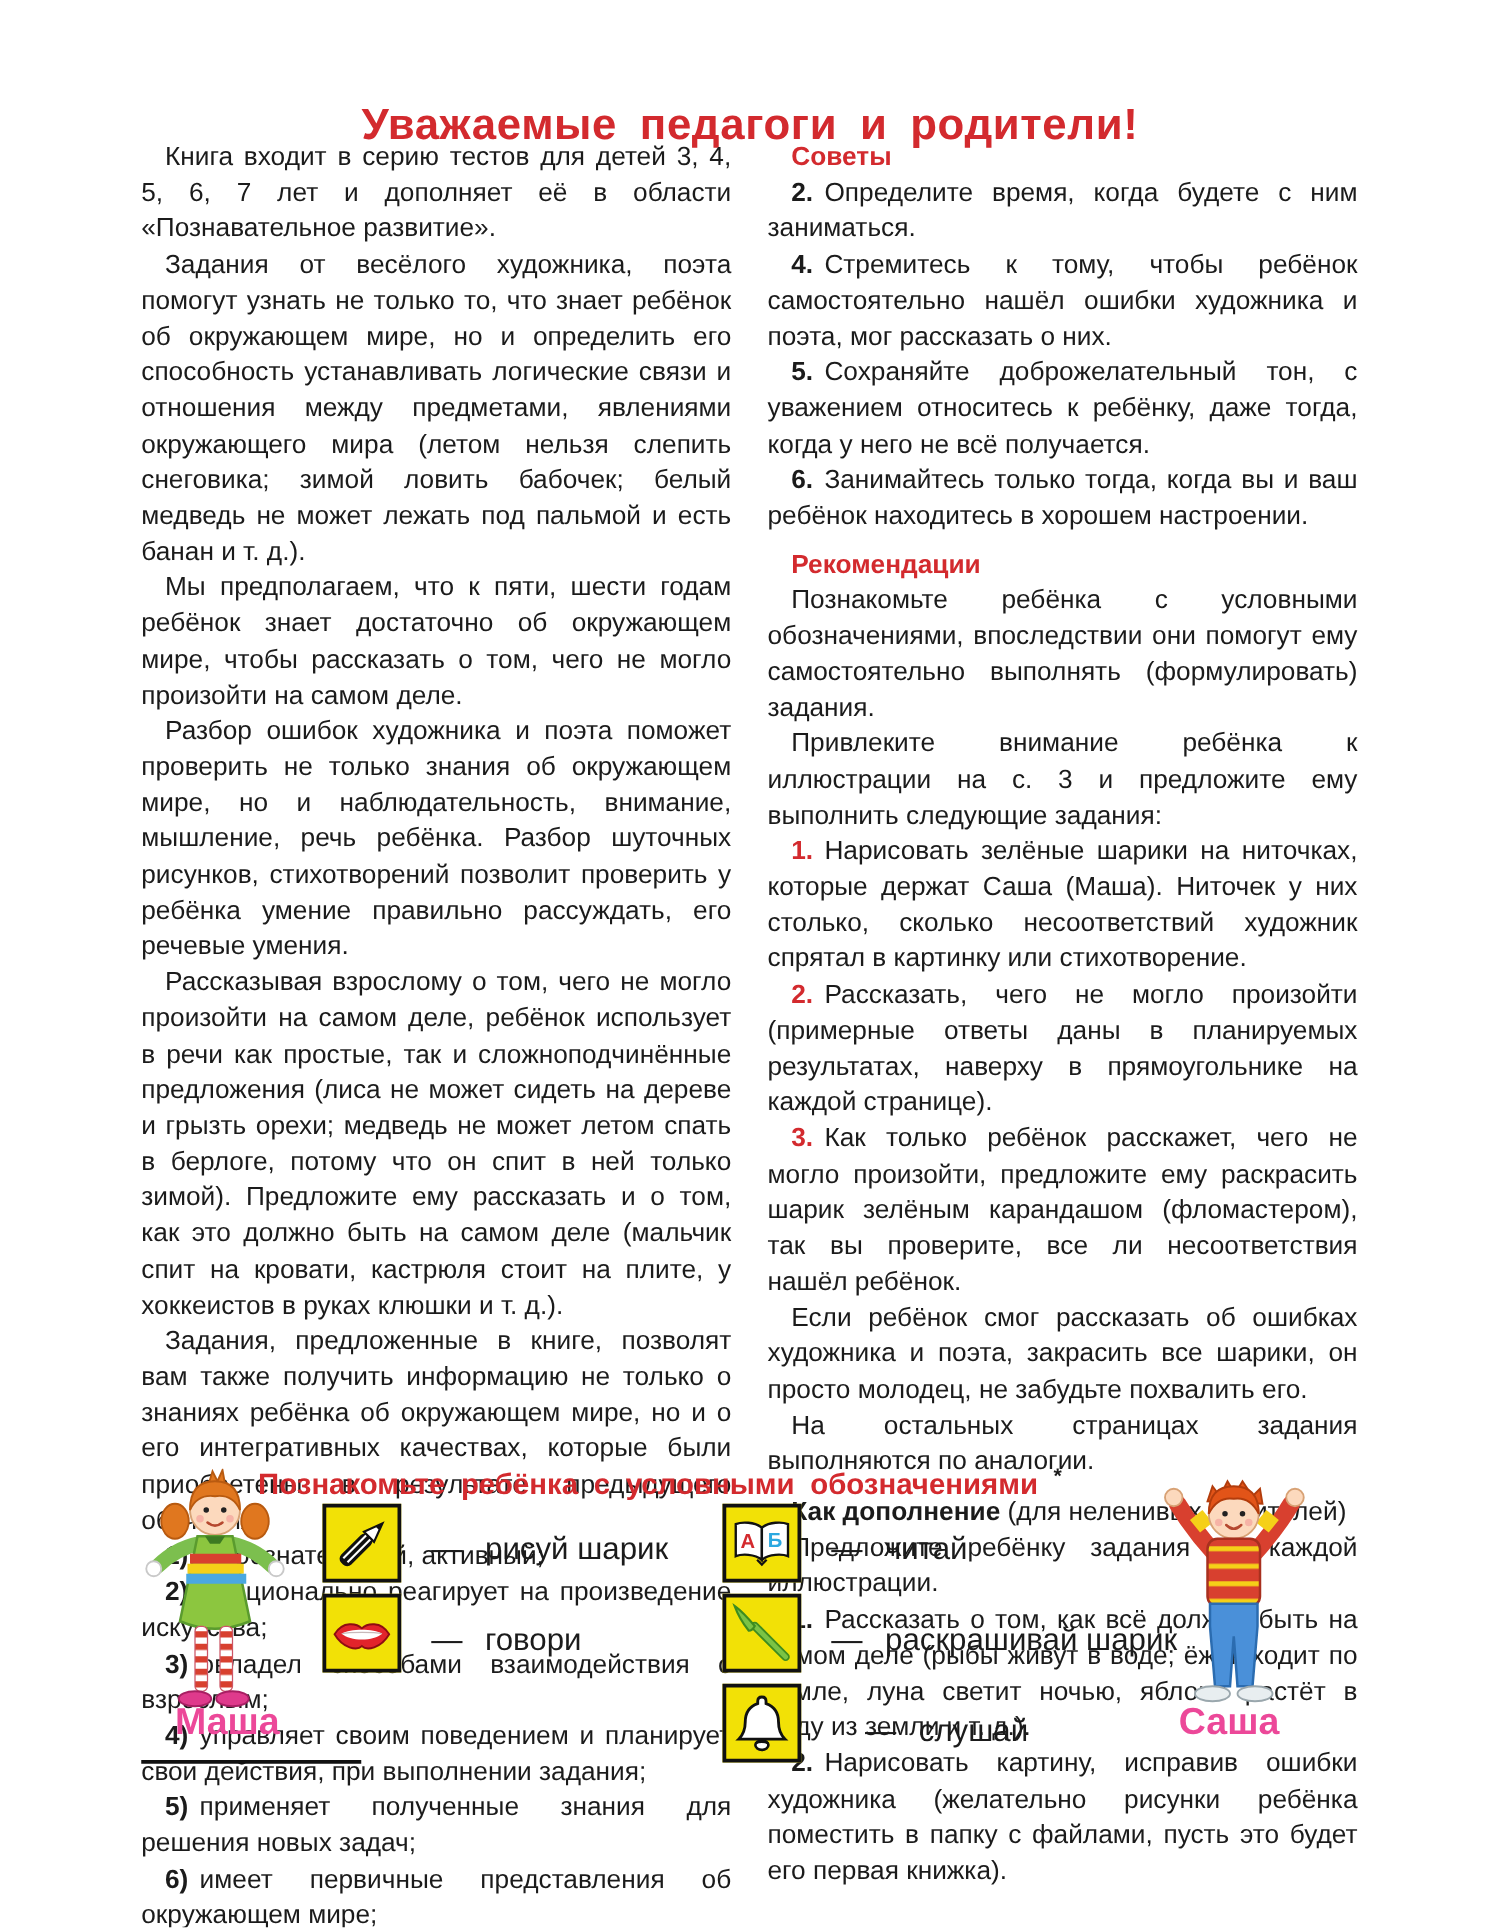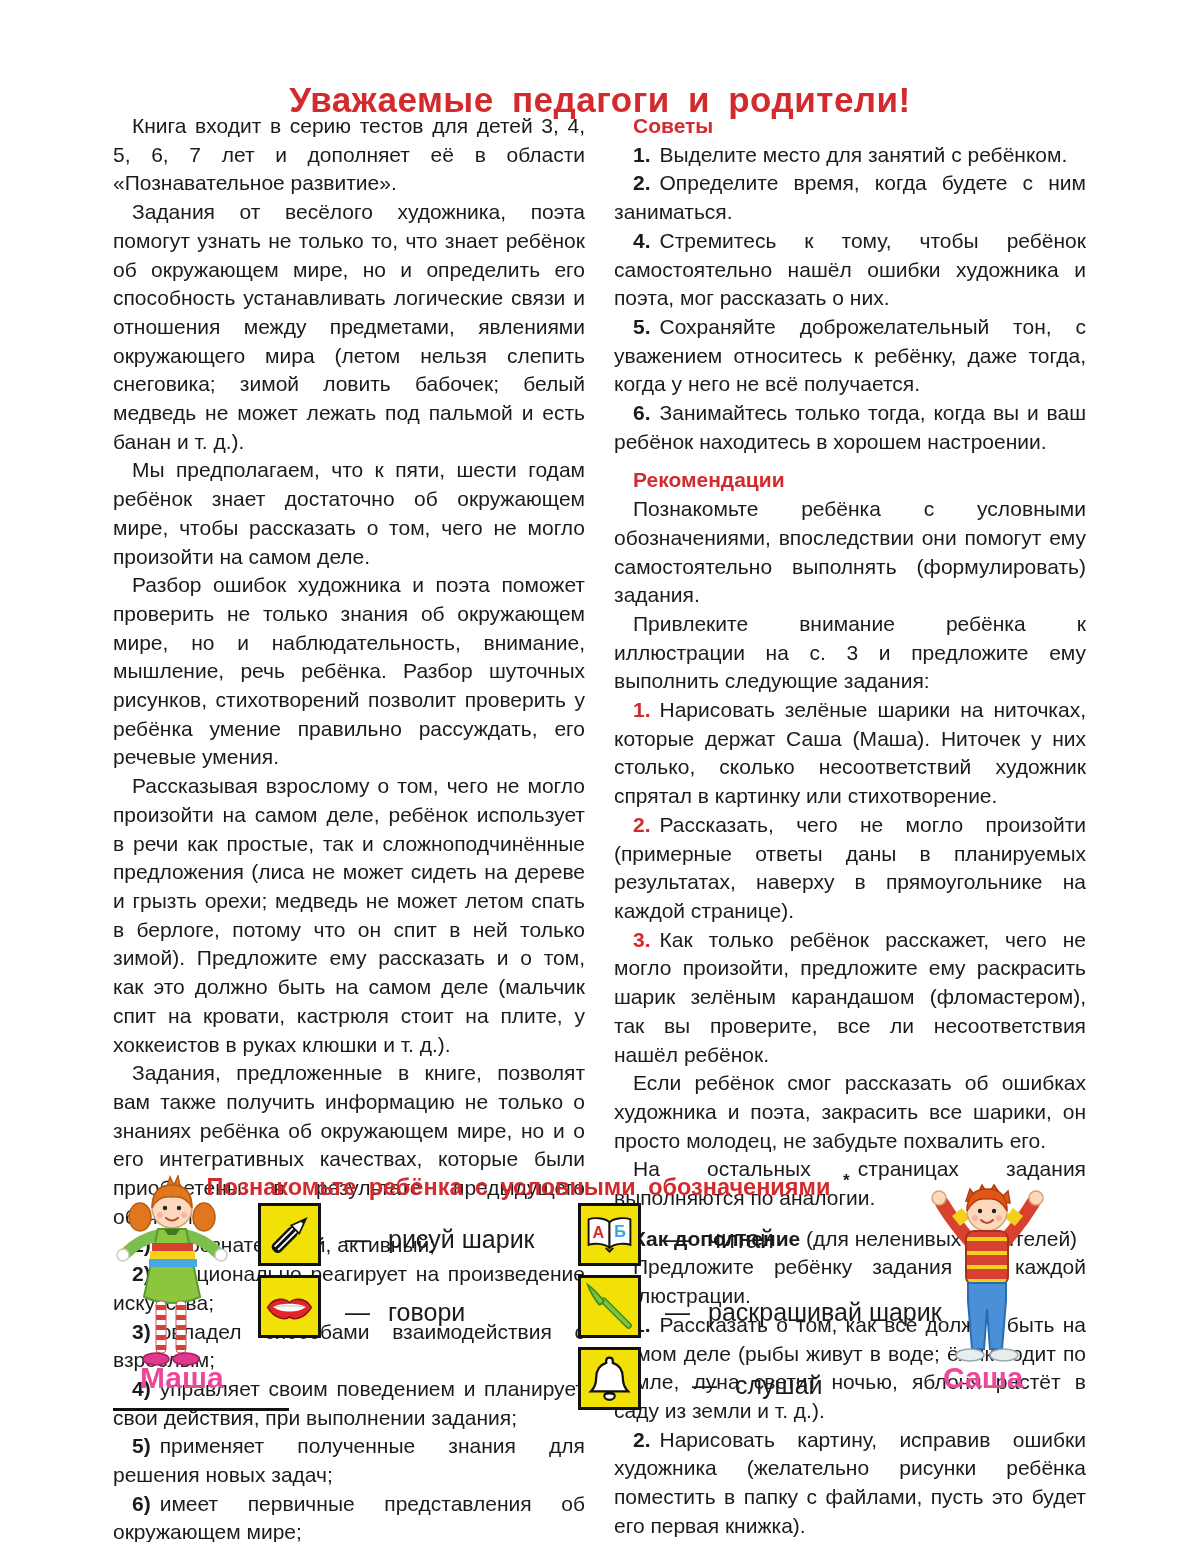--- a/index.html
+++ b/index.html
@@ -52,21 +52,20 @@
       <p><span class="num">2)</span><span>эмоционально реагирует на произведение искусства;</span></p>
       <p><span class="num">3)</span><span>овладел способами взаимодействия с взрослым;</span></p>
       <p><span class="num">4)</span><span>управляет своим поведением и планирует свои действия, при выполнении задания;</span></p>
       <p><span class="num">5)</span><span>применяет полученные знания для решения новых задач;</span></p>
       <p><span class="num">6)</span><span>имеет первичные представления об окружающем мире;</span></p>
 
     </div>
 
     <div class="col">
       <div class="redhead">Советы</div>
-      <p><span class="num">1.</span><span>Выделите место для занятий с ребёнком.</span></p>
       <p><span class="num">2.</span><span>Определите время, когда будете с ним заниматься.</span></p>
       <p><span class="num">4.</span><span>Стремитесь к тому, чтобы ребёнок самостоятельно нашёл ошибки художника и поэта, мог рассказать о них.</span></p>
       <p><span class="num">5.</span><span>Сохраняйте доброжелательный тон, с уважением относитесь к ребёнку, даже тогда, когда у него не всё получается.</span></p>
       <p><span class="num">6.</span><span>Занимайтесь только тогда, когда вы и ваш ребёнок находитесь в хорошем настроении.</span></p>
       <div class="sp10"></div>
       <div class="redhead">Рекомендации</div>
       <p>Познакомьте ребёнка с условными обозначениями, впоследствии они помогут ему самостоятельно выполнять (формулировать) задания.</p>
       <p>Привлеките внимание ребёнка к иллюстрации на с. 3 и предложите ему выполнить следующие задания:</p>
       <p><span class="rnum">1.</span><span>Нарисовать зелёные шарики на ниточках, которые держат Саша (Маша). Ниточек у них столько, сколько несоответствий художник спрятал в картинку или стихотворение.</span></p>
       <p><span class="rnum">2.</span><span>Рассказать, чего не могло произойти (примерные ответы даны в планируемых результатах, наверху в прямоугольнике на каждой странице).</span></p>

